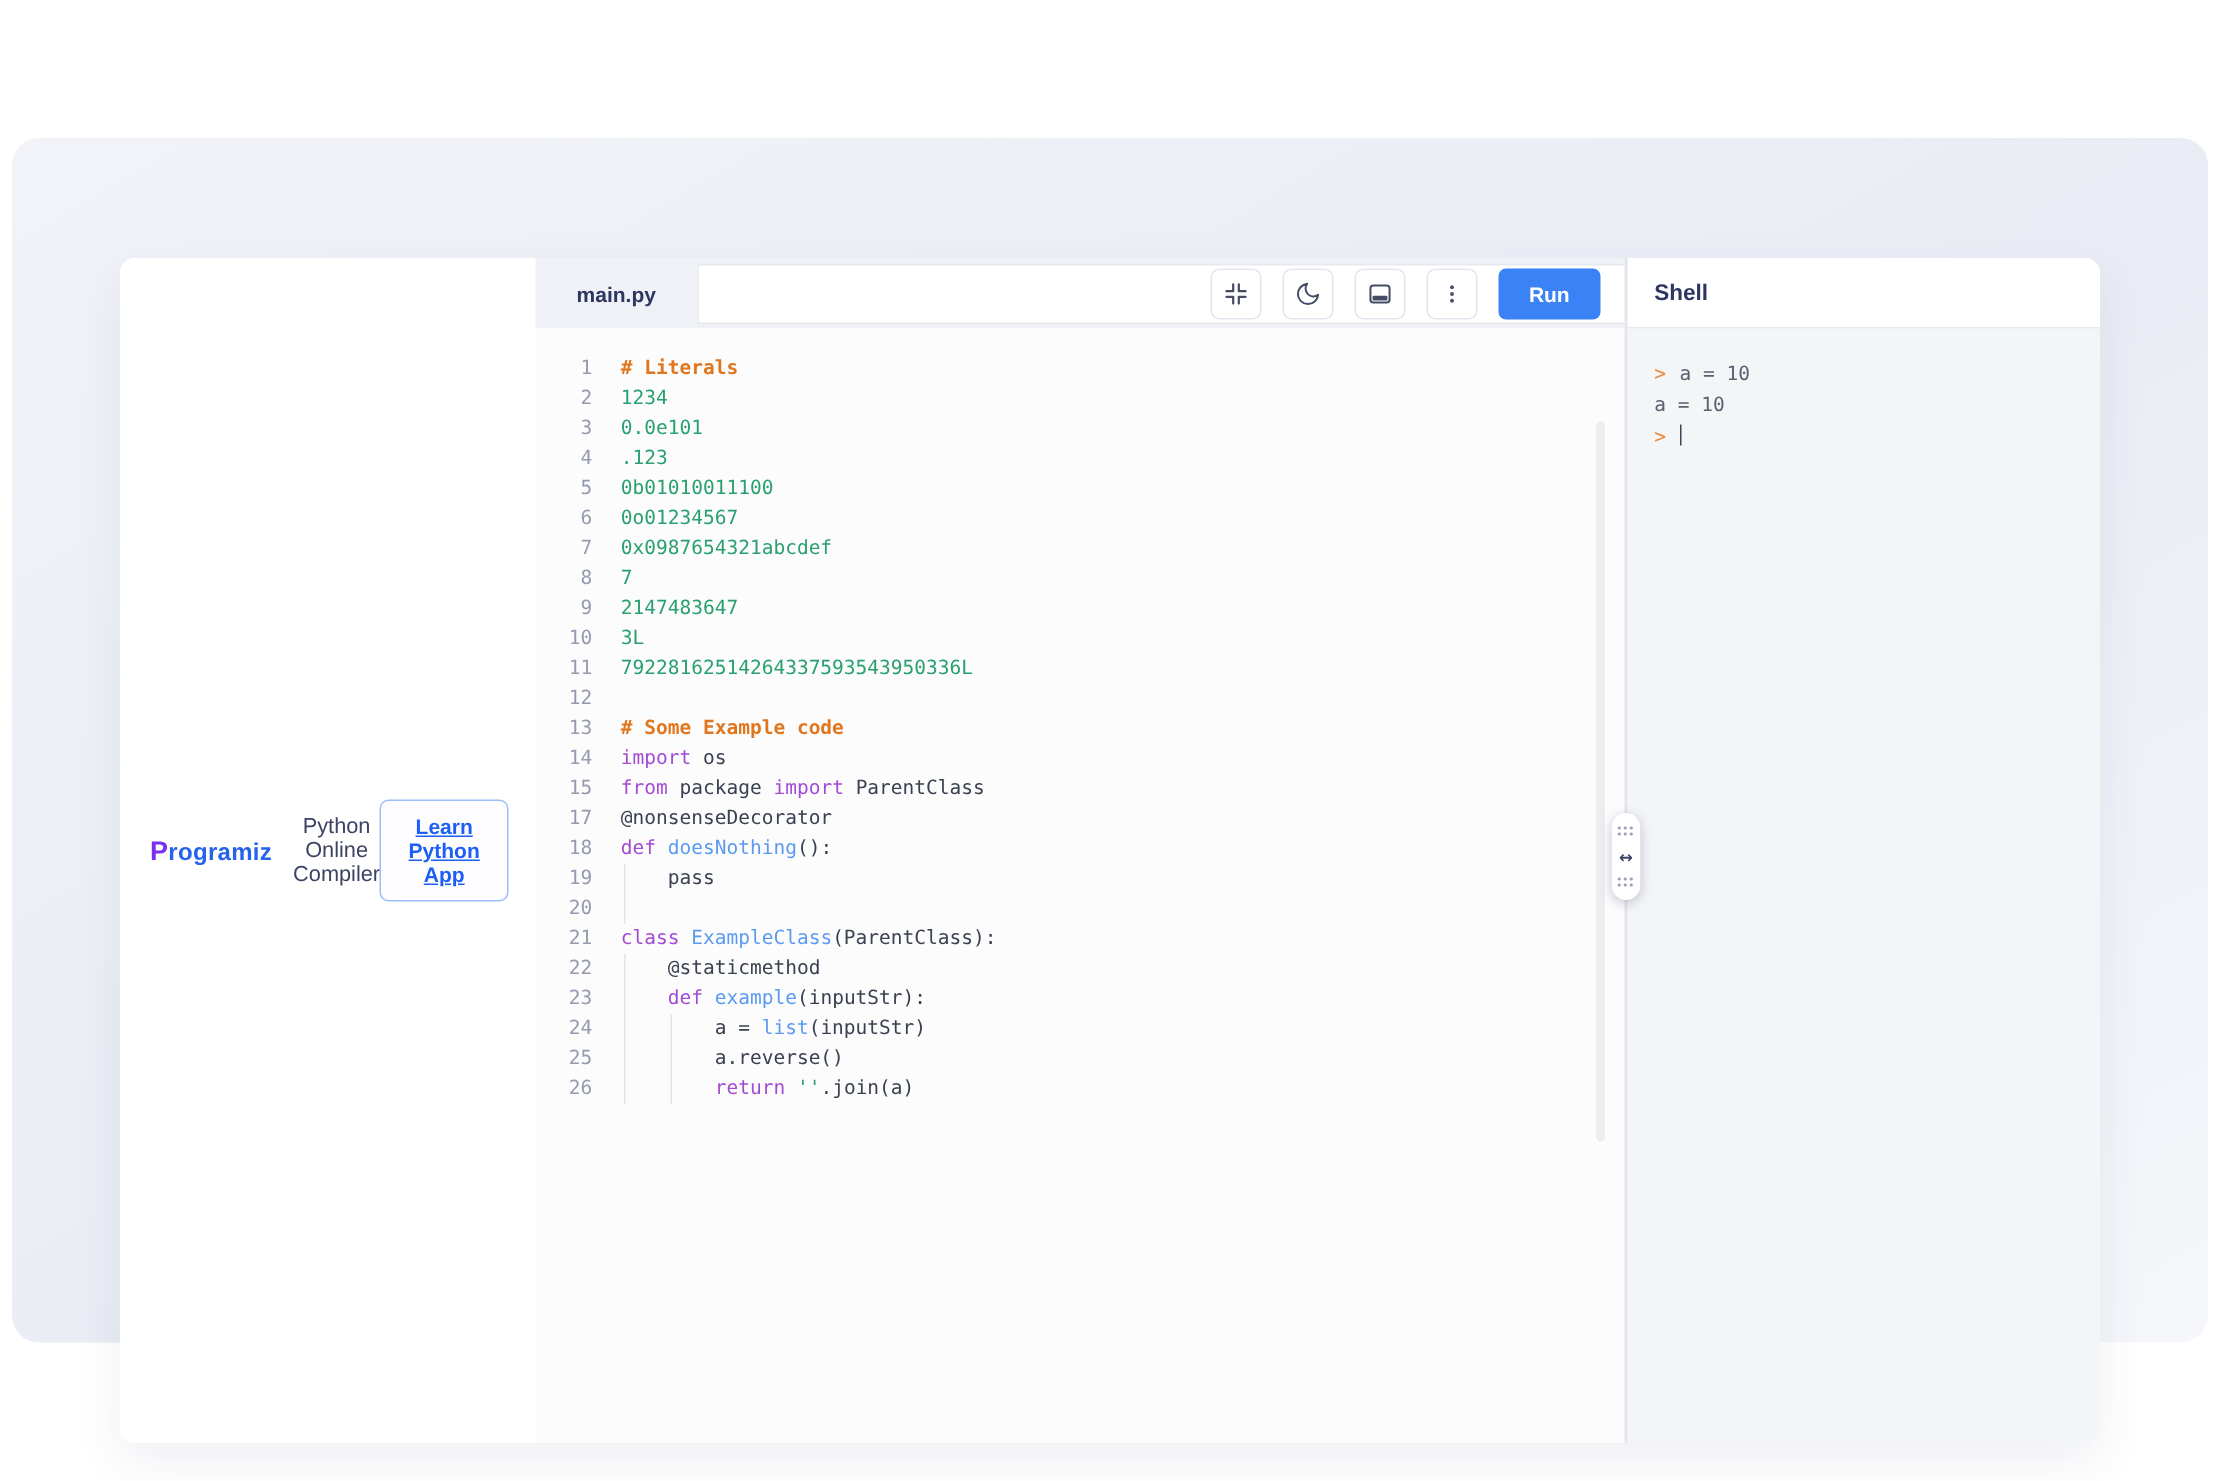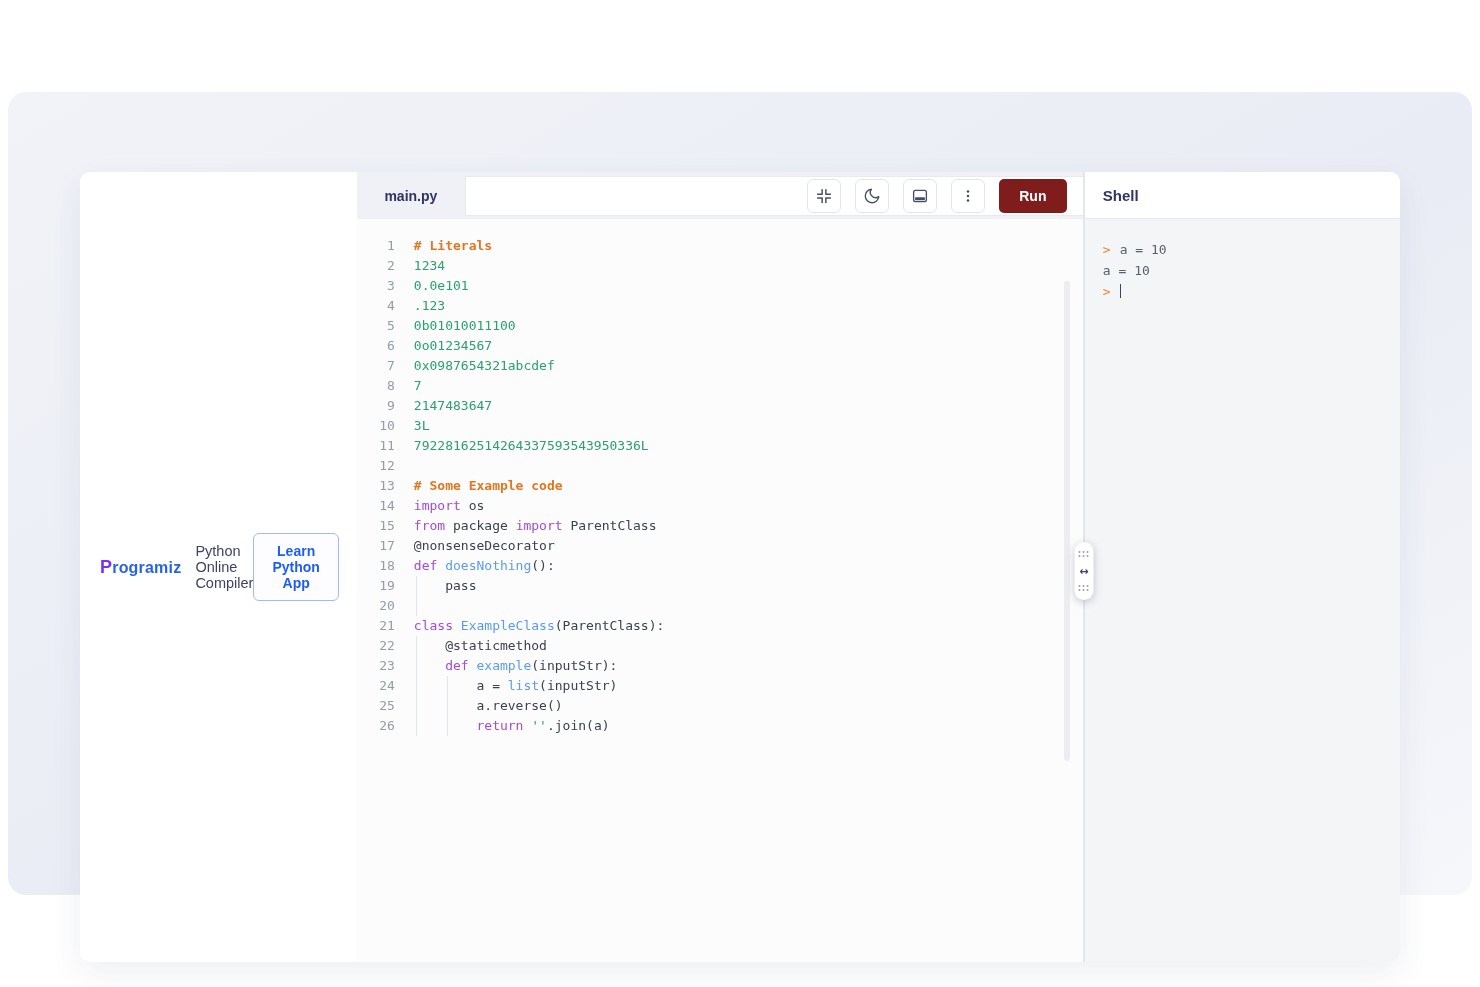--- a/index.html
+++ b/index.html
@@ -19,40 +19,40 @@
     position:absolute; left:80px; top:172px; width:1320px; height:790px;
     background:#fff; border-radius:10px;
     box-shadow:0 12px 32px rgba(55,65,100,.08);
     display:flex; flex-direction:row; overflow:hidden;
   }
   
   .app-header { flex:0 0 50px; display:flex; align-items:center; padding:0 18px 0 20px; background:#fff; }
   .logo { font-size:16px; font-weight:800; letter-spacing:.2px; cursor:pointer; white-space:nowrap; }
   .logo .logo-p { color:#7b2ff0; font-size:18px; }
   .logo .logo-rest { color:#2563eb; }
-  .app-title { margin-left:14px; font-size:14.5px; color:#3d4463; font-weight:500; }
+  .app-title { margin-left:14px; font-size:14.5px; color:#3d4463; font-weight:500;text-align:center; }
   .learn-btn {
     margin-left:auto; background:#fdfdff; border:1.6px solid #9dbcf8; color:#1d5ef5;
     font-weight:700; font-size:14px; padding:9px 18px; border-radius:6px;
-    font-family:inherit; cursor:pointer;
+    font-family:inherit; cursor:pointer;text-decoration:underline;
   }
   
   .body-row { flex:1; display:flex; min-height:0; }
   
   .editor-pane { flex:0 0 726px; width:726px; display:flex; flex-direction:column; min-height:0; }
   .editor-header { flex:0 0 47px; background:#eff1f6; display:flex; }
   .tab { flex:0 0 108px; display:flex; align-items:center; justify-content:center;
          font-size:14px; font-weight:600; color:#2e3560; cursor:pointer; }
   .toolbar { flex:1; background:#fff; border:1px solid #e6e9f0; border-right:none;
              margin:4px 0 3px 0; display:flex; align-items:center; justify-content:flex-end;
              gap:14px; padding-right:16px; }
   .icon-btn { width:34px; height:34px; border:1px solid #e2e5ed; border-radius:6px; background:#fff;
               display:flex; align-items:center; justify-content:center; cursor:pointer; }
   .icon-btn svg { display:block; }
-  .run-btn { width:68px; height:34px; background:#7f1d1d; border:none; border-radius:5px;
+  .run-btn { width:68px; height:34px; background:#3b82f6; border:none; border-radius:5px;
              color:#fff; font-weight:700; font-size:14px; font-family:inherit; cursor:pointer; }
   .editor-body { flex:1; background:#fcfcfd; padding-top:17px; position:relative;
                  font-family:"DejaVu Sans Mono", monospace; font-size:13px; overflow:hidden; }
   .code-line { display:flex; height:20px; line-height:20px; position:relative; }
   .gutter { flex:0 0 38px; text-align:right; color:#959aae; }
   .code-text { padding-left:19px; white-space:pre; color:#3a4150; }
   .tok-comment { color:#e0771f;font-weight:bold; }
   .tok-num     { color:#2aa070; }
   .tok-str     { color:#2aa070; }
   .tok-kw      { color:#a44bd3; }

